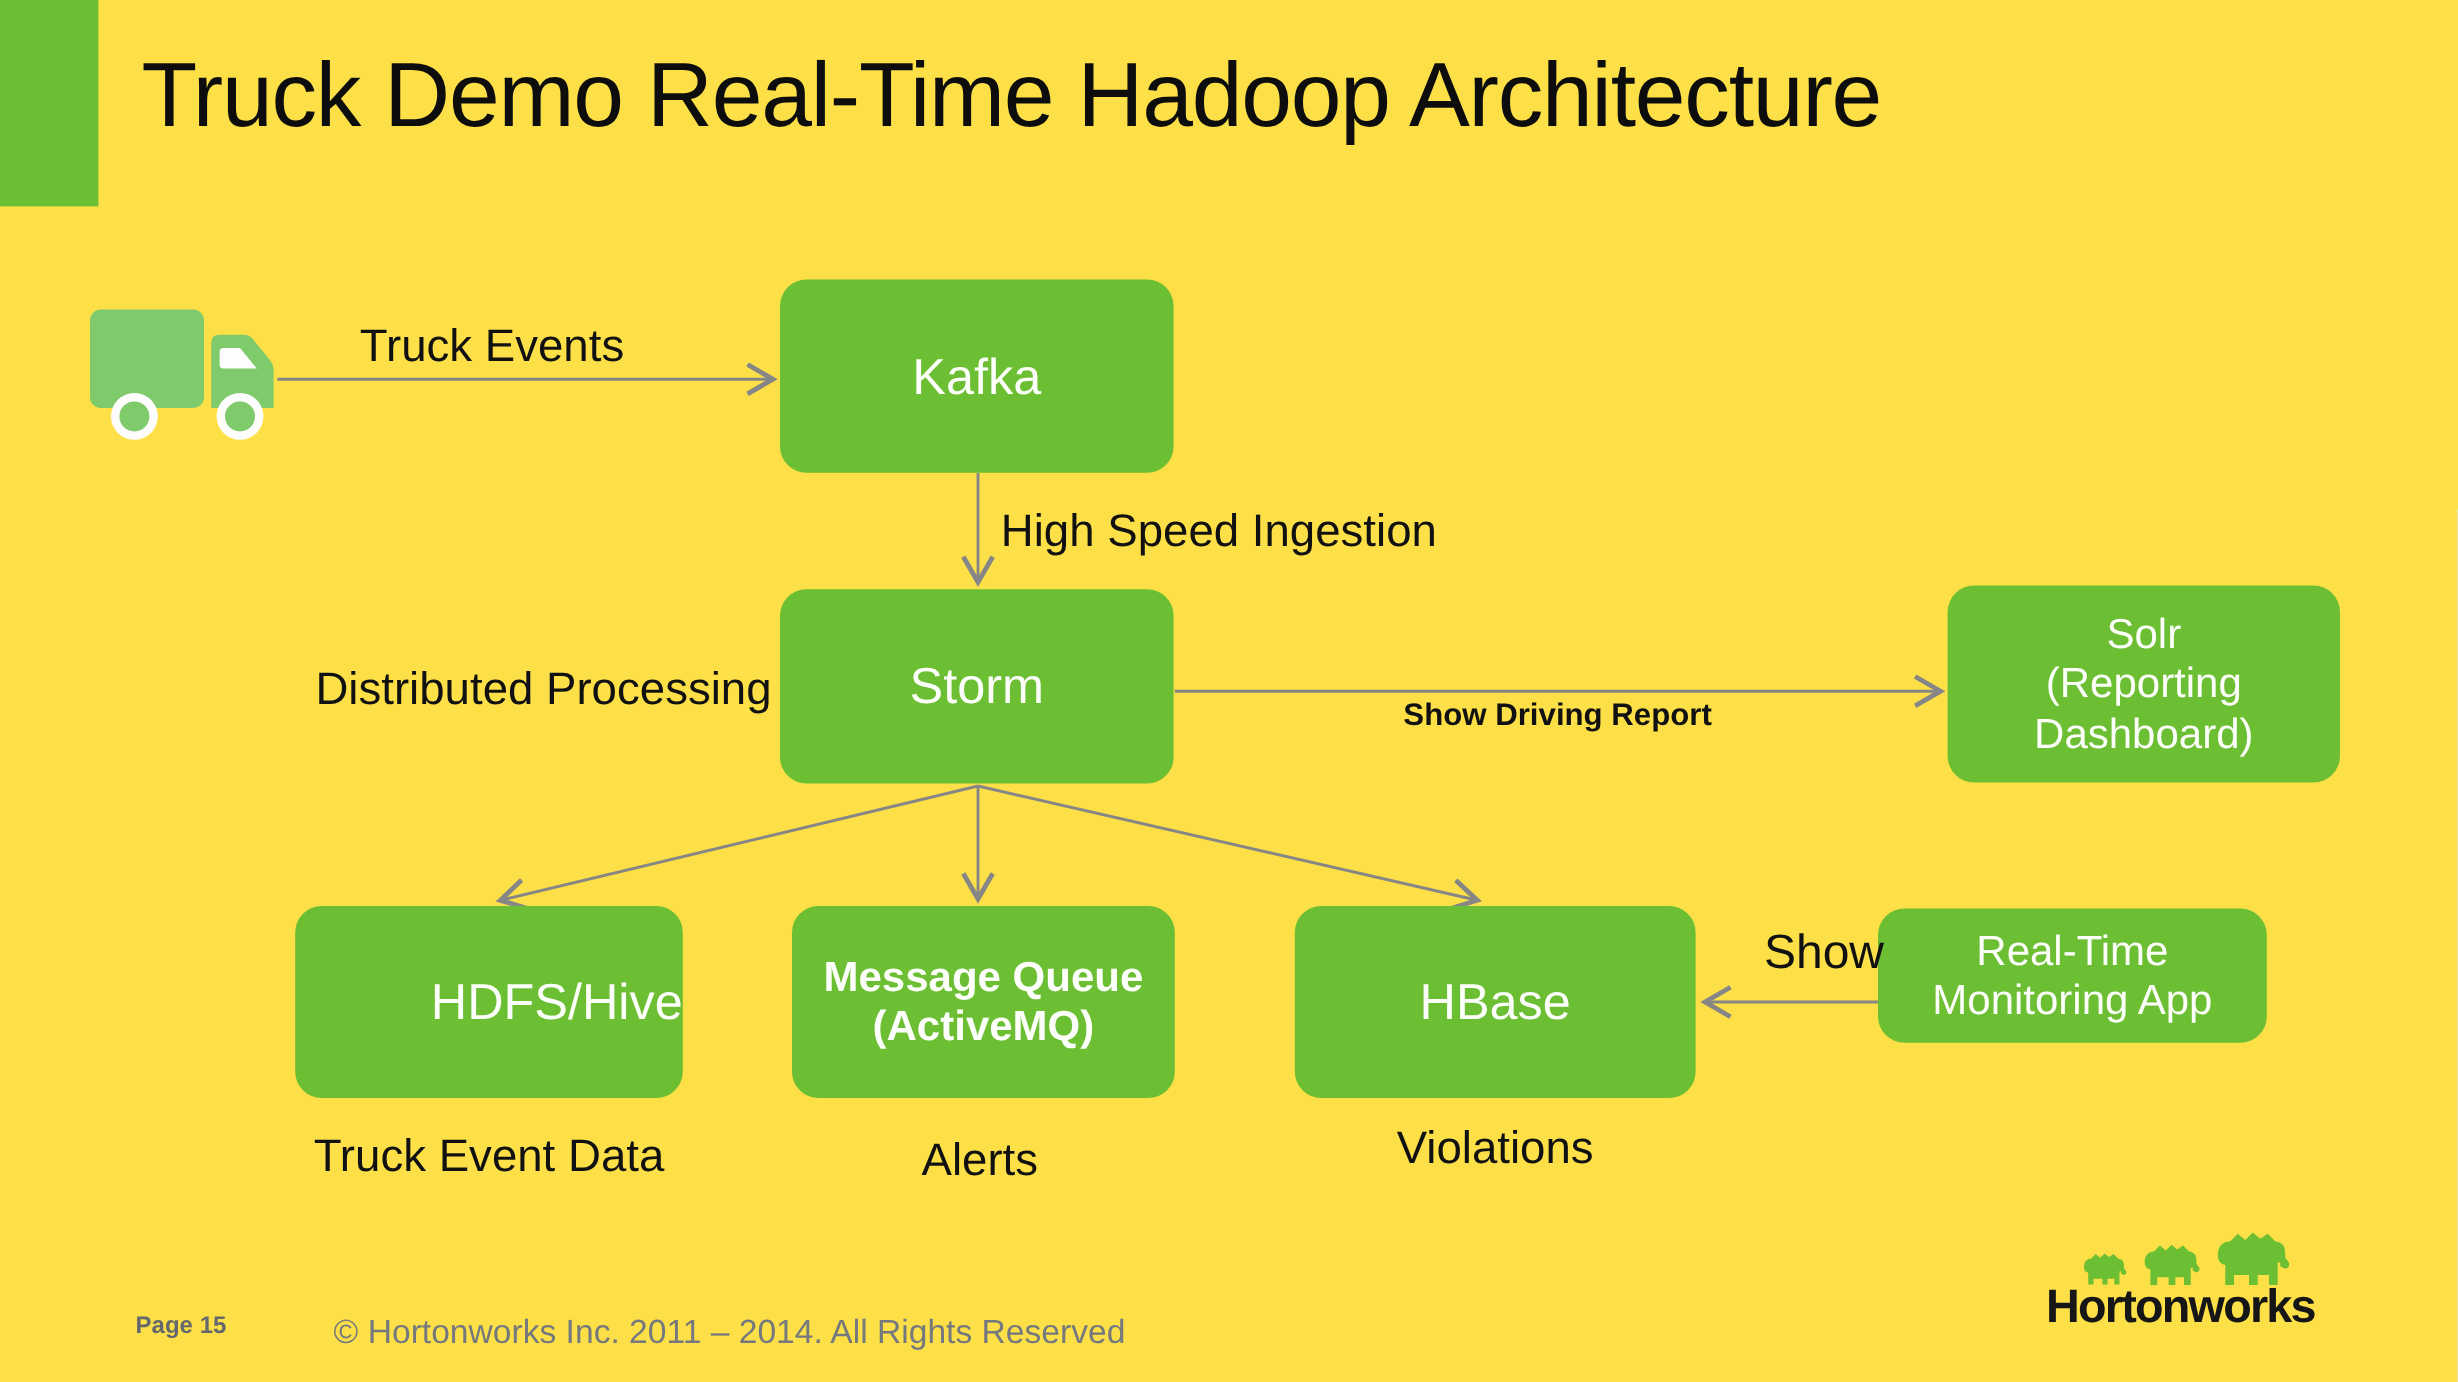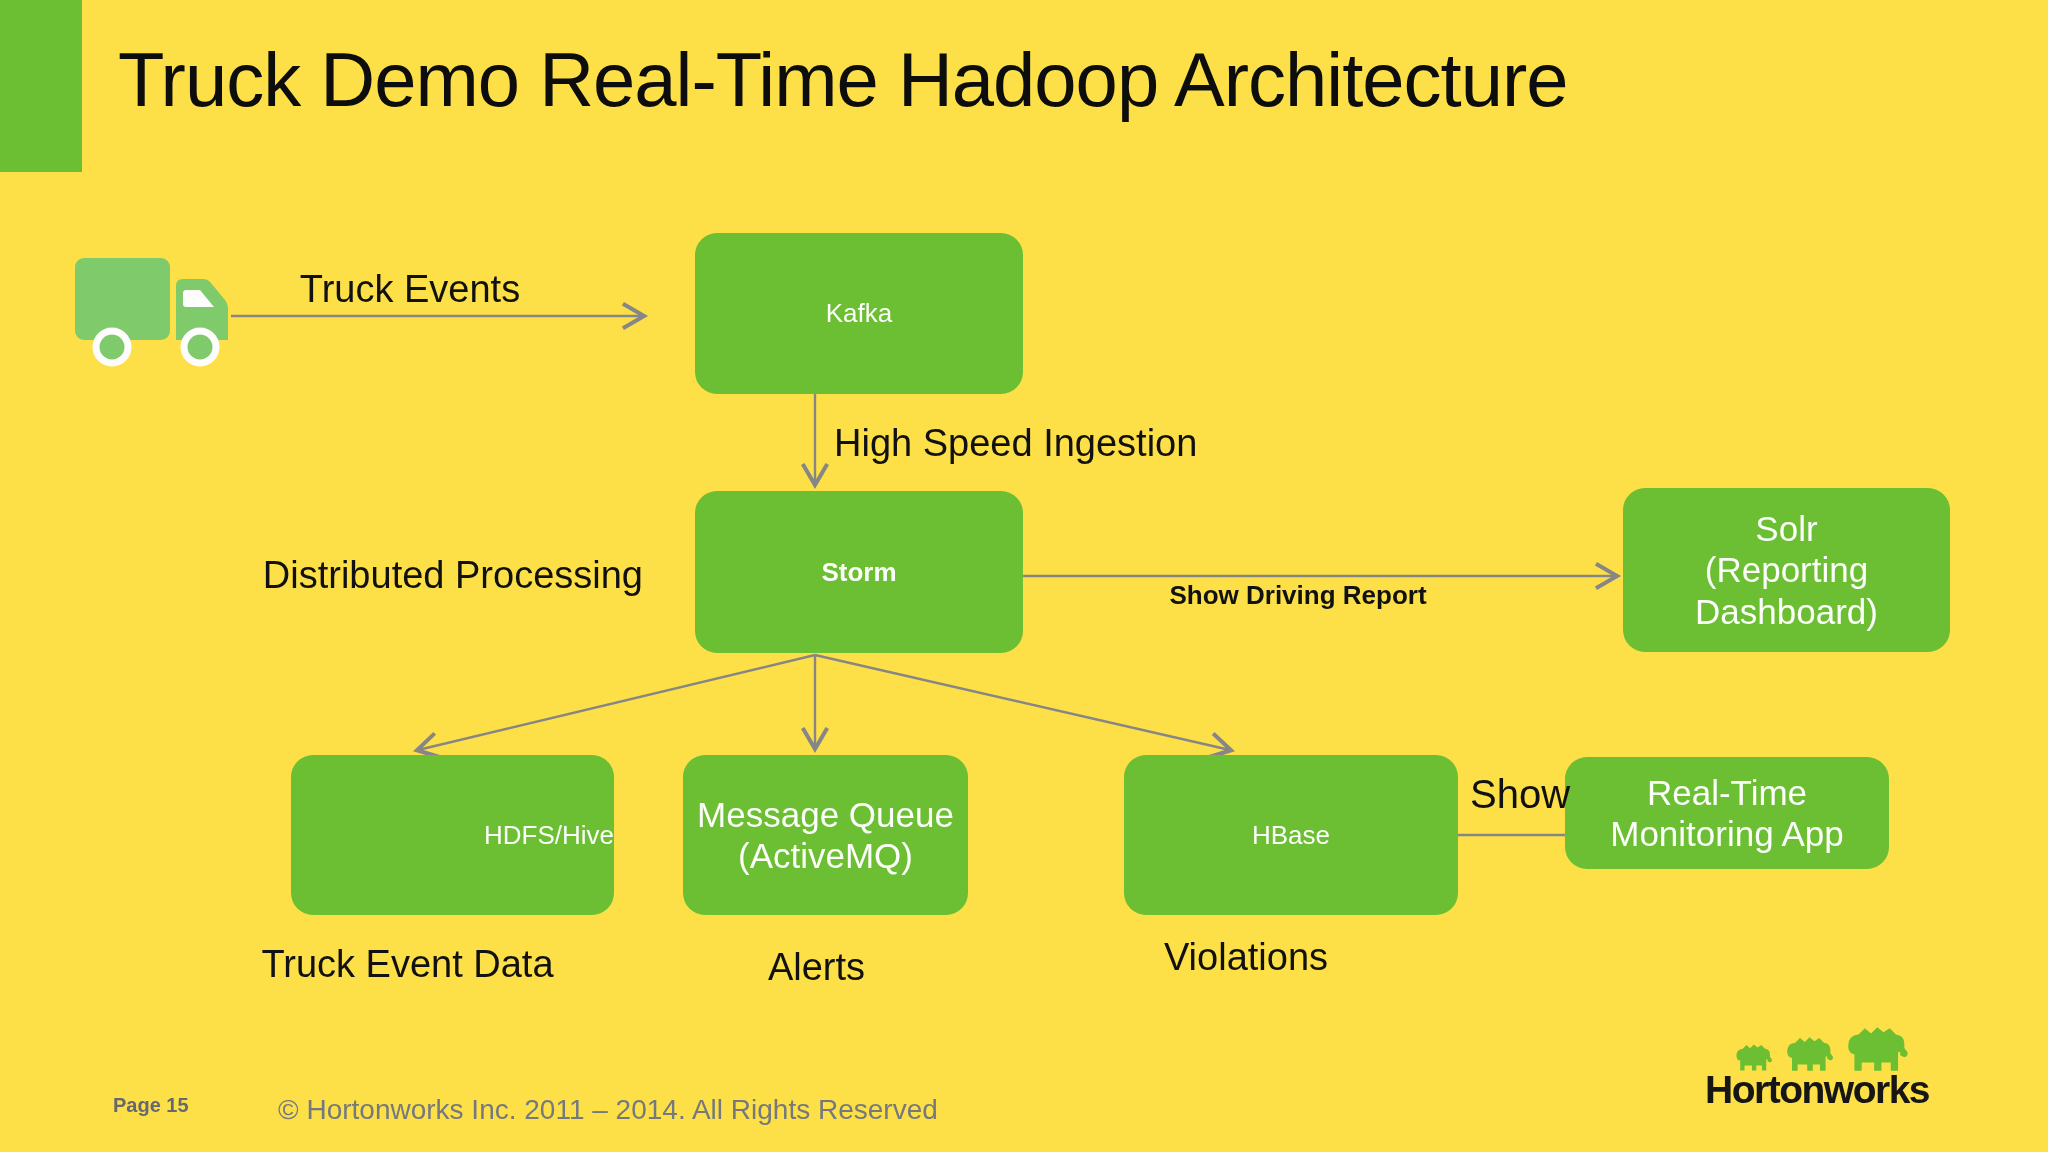--- a/index.html
+++ b/index.html
@@ -34,21 +34,21 @@
     display: flex;
     align-items: center;
     justify-content: center;
     text-align: center;
     color: #fbfef9;
   }
   .node .node-label {
     white-space: pre-line;
     line-height: 1.18;
   }
-  .node.single { font-size: 26px; margin-left: 45px; }
+  .node.single { font-size: 42px; }
   .node.multi  { font-size: 35px; }
   .edge-label, .annotation-label {
     position: absolute;
     color: #111111;
     font-size: 38px;
     white-space: nowrap;
   }
   .center-text { text-align: center; }
   .right-text { text-align: right; }
   #connector-layer {
@@ -123,35 +123,35 @@
       <line x1="815" y1="655" x2="815" y2="748" marker-end="url(#arrowhead)"></line>
       <line x1="815" y1="655" x2="1230" y2="750" marker-end="url(#arrowhead)"></line>
       <line x1="1626" y1="835" x2="1422" y2="835" marker-end="url(#arrowhead)"></line>
     </g>
   </svg>
 
   <div class="node single" style="left:650px; top:233px; width:328px; height:161px;">
     <div class="node-label">Kafka</div>
   </div>
 
-  <div class="node single" style="left:650px; top:491px; width:328px; height:162px;font-weight:bold;">
+  <div class="node single" style="left:650px; top:491px; width:328px; height:162px;">
     <div class="node-label">Storm</div>
   </div>
 
   <div class="node multi" style="left:1623px; top:488px; width:327px; height:164px;">
     <div class="node-label">Solr
 (Reporting
 Dashboard)</div>
   </div>
 
   <div class="node single" style="left:246px; top:755px; width:323px; height:160px;justify-content:flex-end;">
     <div class="node-label">HDFS/Hive</div>
   </div>
 
-  <div class="node multi" style="left:683px; top:755px; width:285px; height:160px;">
+  <div class="node multi" style="left:660px; top:755px; width:319px; height:160px;font-weight:bold;">
     <div class="node-label">Message Queue
 (ActiveMQ)</div>
   </div>
 
   <div class="node single" style="left:1079px; top:755px; width:334px; height:160px;">
     <div class="node-label">HBase</div>
   </div>
 
   <div class="node multi" style="left:1565px; top:757px; width:324px; height:112px;">
     <div class="node-label">Real-Time

